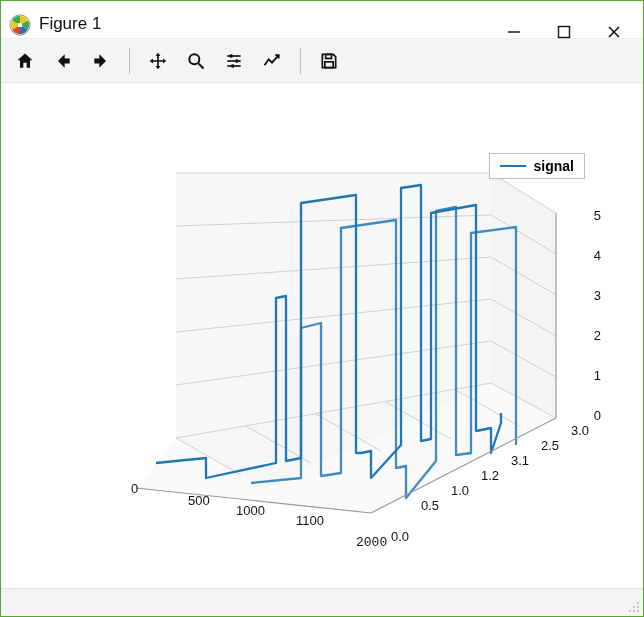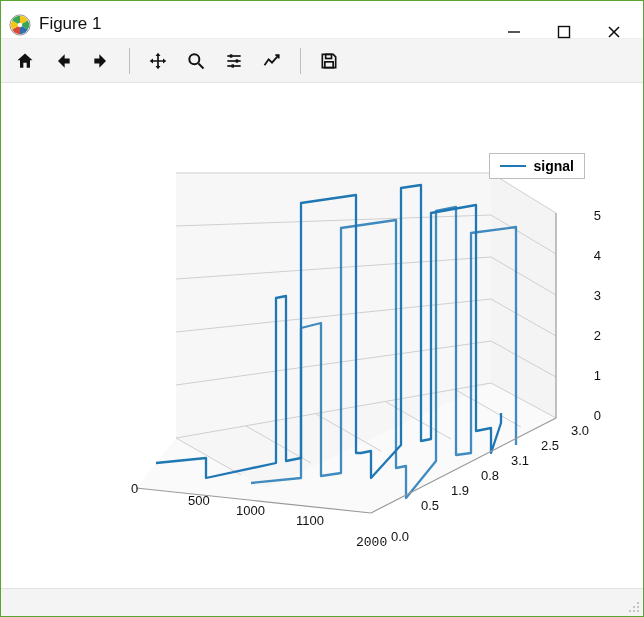--- a/index.html
+++ b/index.html
@@ -255,22 +255,22 @@
 
     <div class="axis-label" style="right:42px; top:325px;">0</div>
     <div class="axis-label" style="right:42px; top:285px;">1</div>
     <div class="axis-label" style="right:42px; top:245px;">2</div>
     <div class="axis-label" style="right:42px; top:205px;">3</div>
     <div class="axis-label" style="right:42px; top:165px;">4</div>
     <div class="axis-label" style="right:42px; top:125px;">5</div>
 
     <div class="axis-label" style="left:390px; top:430px;margin-top:16px;">0.0</div>
     <div class="axis-label" style="left:420px; top:415px;text-align:center;">0.5</div>
-    <div class="axis-label" style="left:450px; top:400px;">1.9</div>
-    <div class="axis-label" style="left:480px; top:385px;">0.8</div>
+    <div class="axis-label" style="left:450px; top:400px;">1.0</div>
+    <div class="axis-label" style="left:480px; top:385px;">1.2</div>
     <div class="axis-label" style="left:510px; top:370px;">3.1</div>
     <div class="axis-label" style="left:540px; top:355px;">2.5</div>
     <div class="axis-label" style="left:570px; top:340px;">3.0</div>
 
     <div class="axis-label" style="left:130px; top:398px;">0</div>
     <div class="axis-label" style="left:180px; top:410px;margin-left:7px;">500</div>
     <div class="axis-label" style="left:235px; top:420px;">1000</div>
     <div class="axis-label" style="left:295px; top:430px;">1100</div>
     <div class="axis-label" style="left:355px; top:452px;font-family:Liberation Mono, monospace;">2000</div>
 

